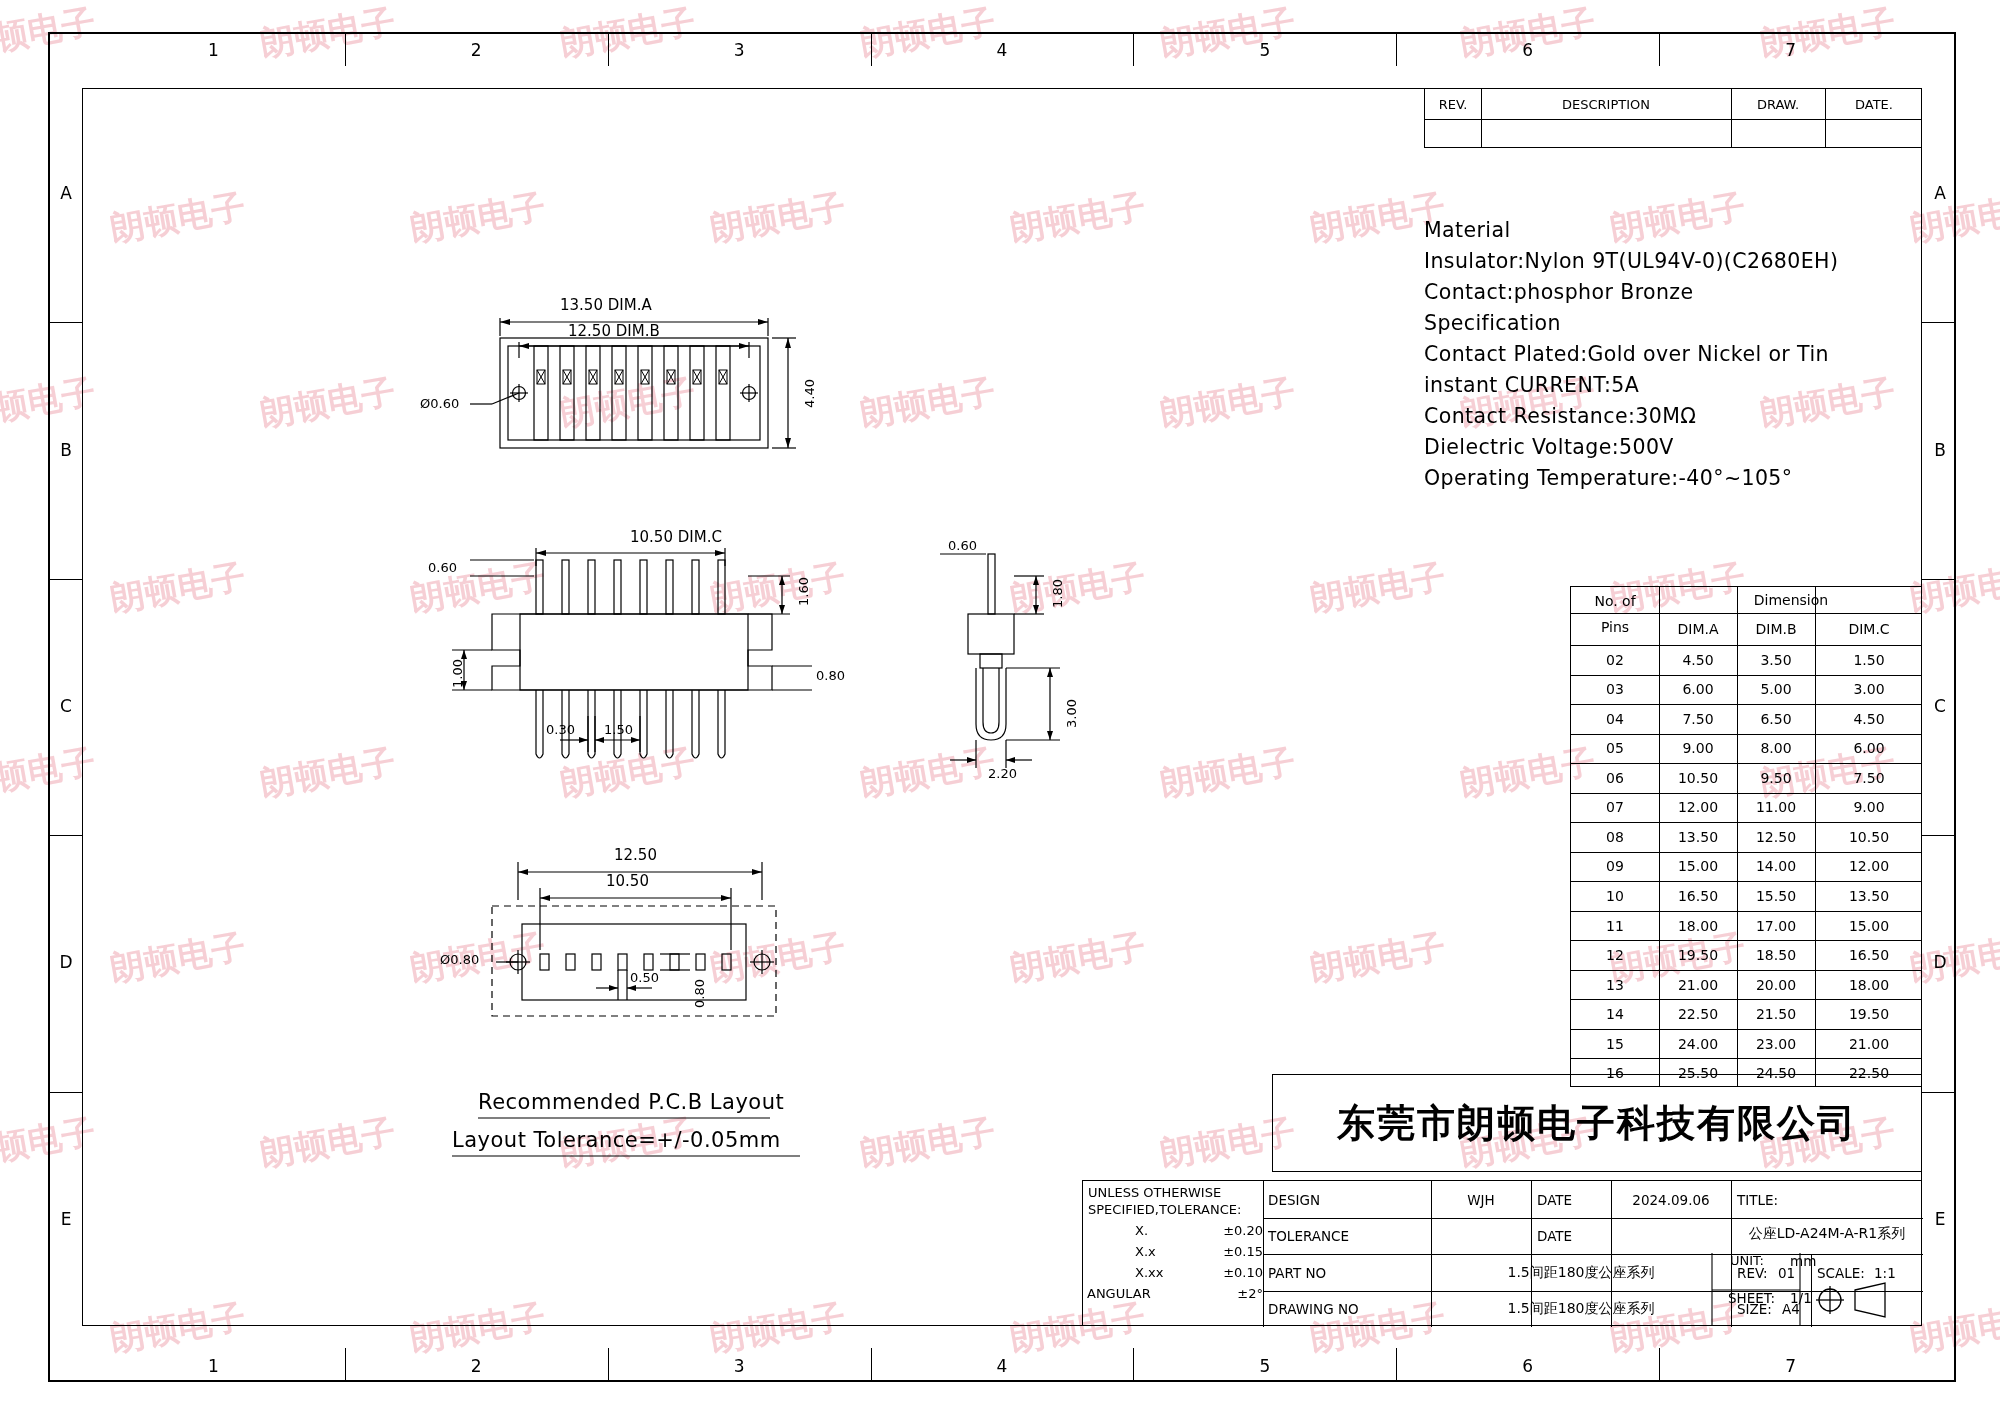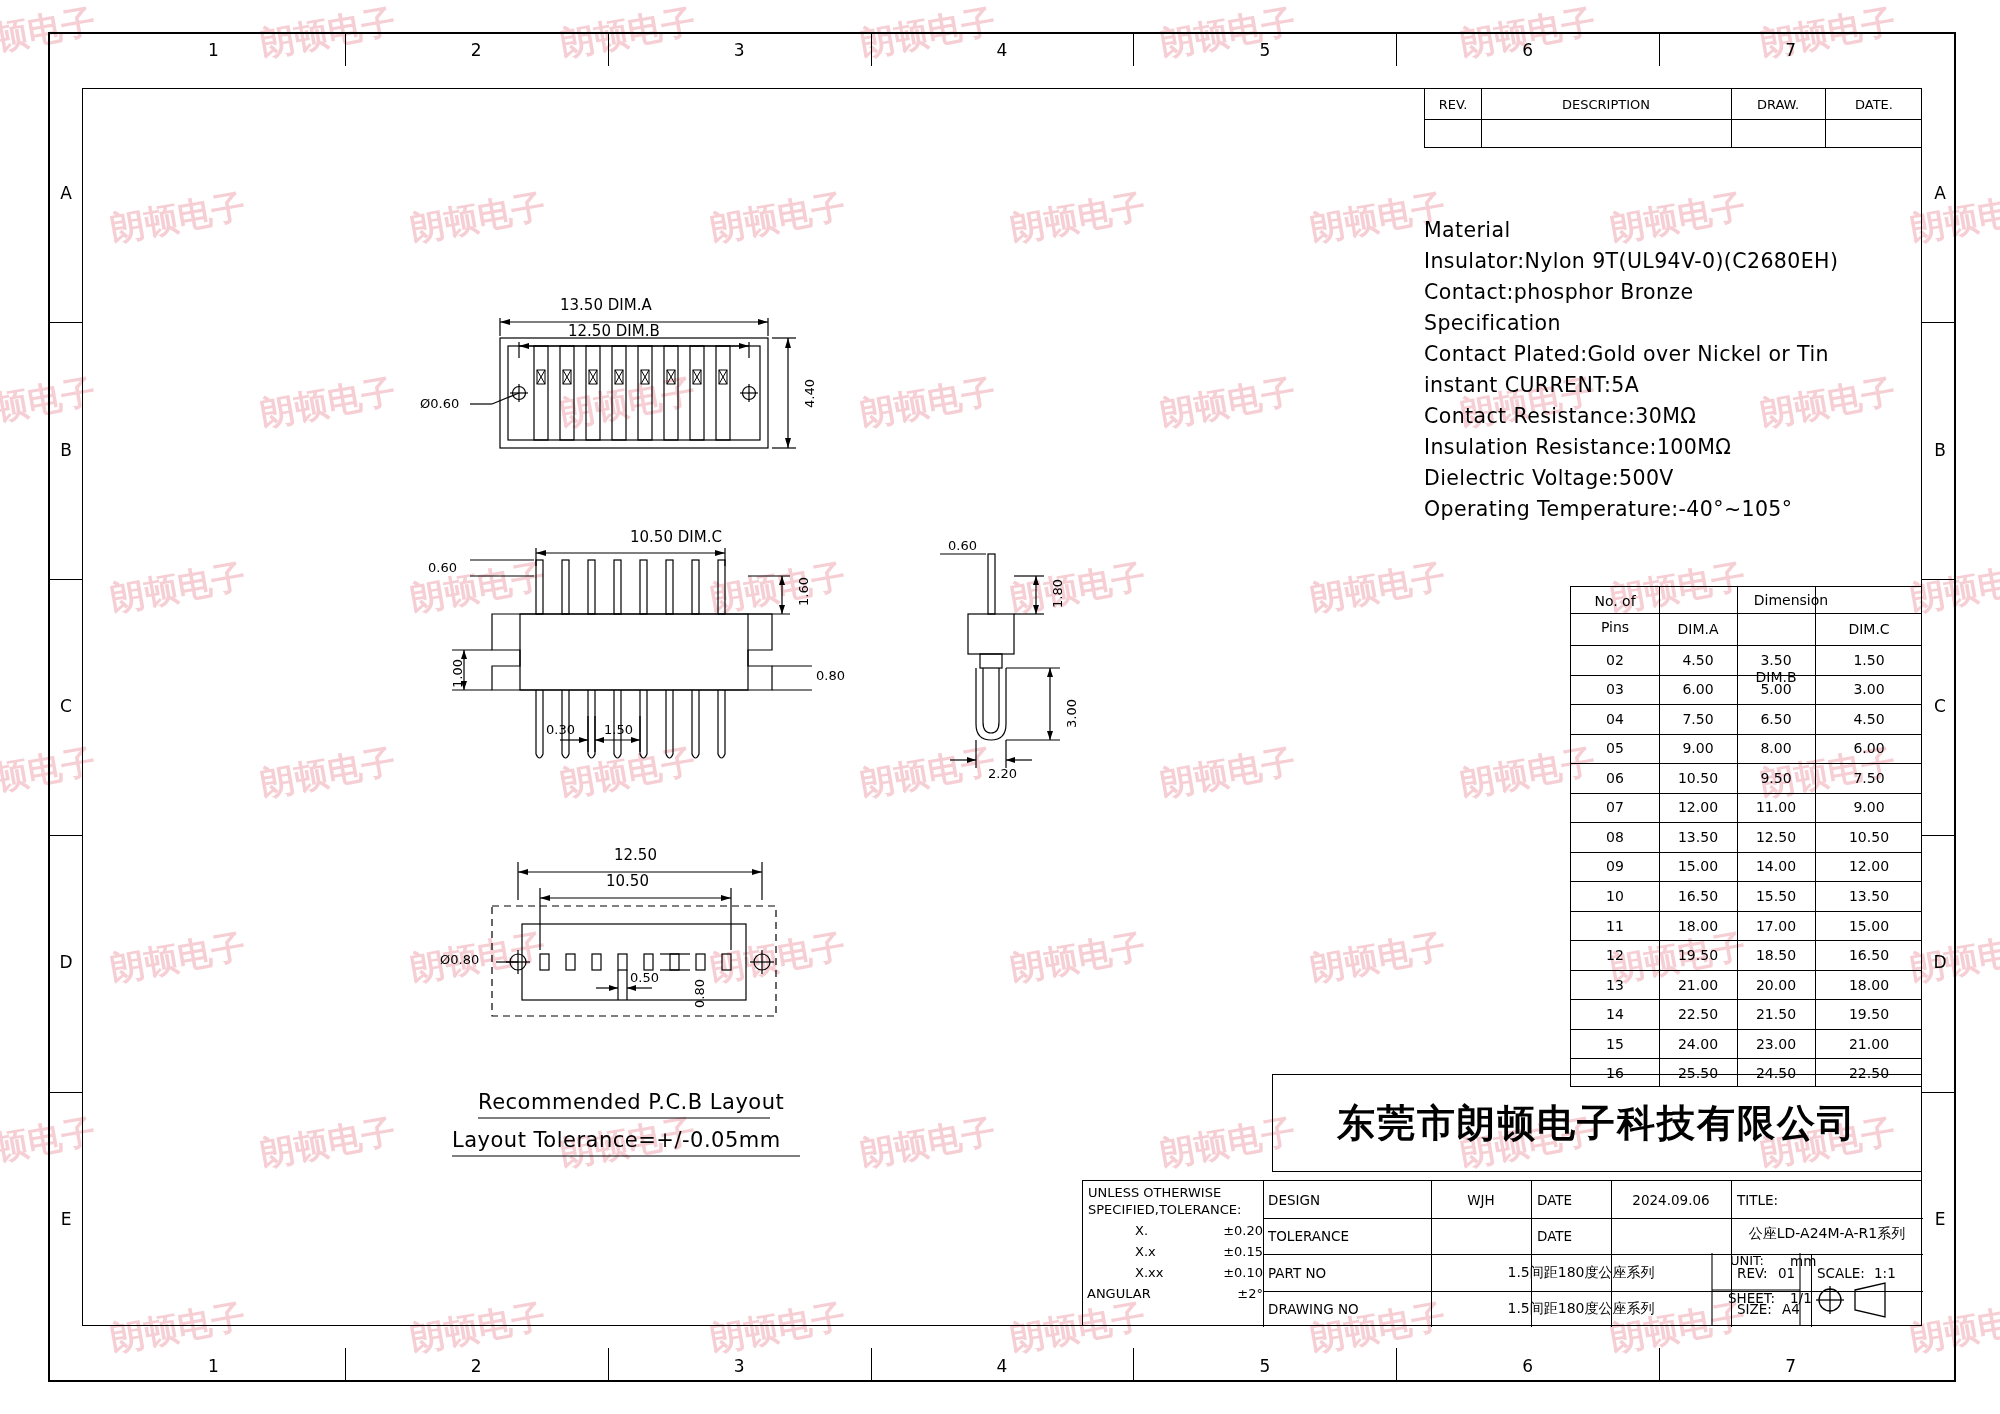--- a/index.html
+++ b/index.html
@@ -194,21 +194,20 @@
   </div>
 
   <div class="mat" id="matbox">
       <div>Material</div>
       <div>Insulator:Nylon 9T(UL94V-0)(C2680EH)</div>
       <div>Contact:phosphor Bronze</div>
       <div>Specification</div>
       <div>Contact Plated:Gold over Nickel or Tin</div>
       <div>instant CURRENT:5A</div>
       <div>Contact Resistance:30MΩ</div>
-      <div>Insulation Resistance:100MΩ</div>
       <div>Dielectric Voltage:500V</div>
       <div>Operating Temperature:-40°~105°</div>
     </div>
 
   <div class="dimtable" id="dimtable">
       <div class="hline" style="top: 26px;"></div>
       <div class="hline" style="top: 58px;"></div>
       <div class="hline" style="top: 87.5333px;"></div>
       <div class="hline" style="top: 117.067px;"></div>
       <div class="hline" style="top: 146.6px;"></div>
@@ -224,21 +223,21 @@
       <div class="hline" style="top: 441.933px;"></div>
       <div class="hline" style="top: 471.467px;"></div>
       <div class="vline" style="left: 88px;"></div>
       <div class="vline" style="left: 166px;"></div>
       <div class="vline" style="left: 244px;"></div>
       <div class="cell" style="left: 0px; top: 0px; width: 88px; height: 58px;"></div>
       <div class="cell" style="left: 2px; top: 2px; width: 84px; height: 24px;">No. of</div>
       <div class="cell" style="left: 2px; top: 24px; width: 84px; height: 32px;">Pins</div>
       <div class="cell" style="left: 88px; top: 0px; width: 264px; height: 26px;">Dimension</div>
       <div class="cell" style="left: 88px; top: 26px; width: 78px; height: 32px;">DIM.A</div>
-      <div class="cell" style="left: 166px; top: 26px; width: 78px; height: 32px; margin-top: 48px;">DIM.B</div>
+      <div class="cell" style="left: 166px; top: 26px; width: 78px; height: 32px;">DIM.B</div>
       <div class="cell" style="left: 244px; top: 26px; width: 108px; height: 32px;">DIM.C</div>
       <div class="cell" style="left: 0px; top: 58px; width: 88px; height: 29.5333px;">02</div>
       <div class="cell" style="left: 88px; top: 58px; width: 78px; height: 29.5333px;">4.50</div>
       <div class="cell" style="left: 166px; top: 58px; width: 78px; height: 29.5333px;">3.50</div>
       <div class="cell" style="left: 244px; top: 58px; width: 108px; height: 29.5333px;">1.50</div>
       <div class="cell" style="left: 0px; top: 87.5333px; width: 88px; height: 29.5333px;">03</div>
       <div class="cell" style="left: 88px; top: 87.5333px; width: 78px; height: 29.5333px;">6.00</div>
       <div class="cell" style="left: 166px; top: 87.5333px; width: 78px; height: 29.5333px;">5.00</div>
       <div class="cell" style="left: 244px; top: 87.5333px; width: 108px; height: 29.5333px;">3.00</div>
       <div class="cell" style="left: 0px; top: 117.067px; width: 88px; height: 29.5333px;">04</div>

